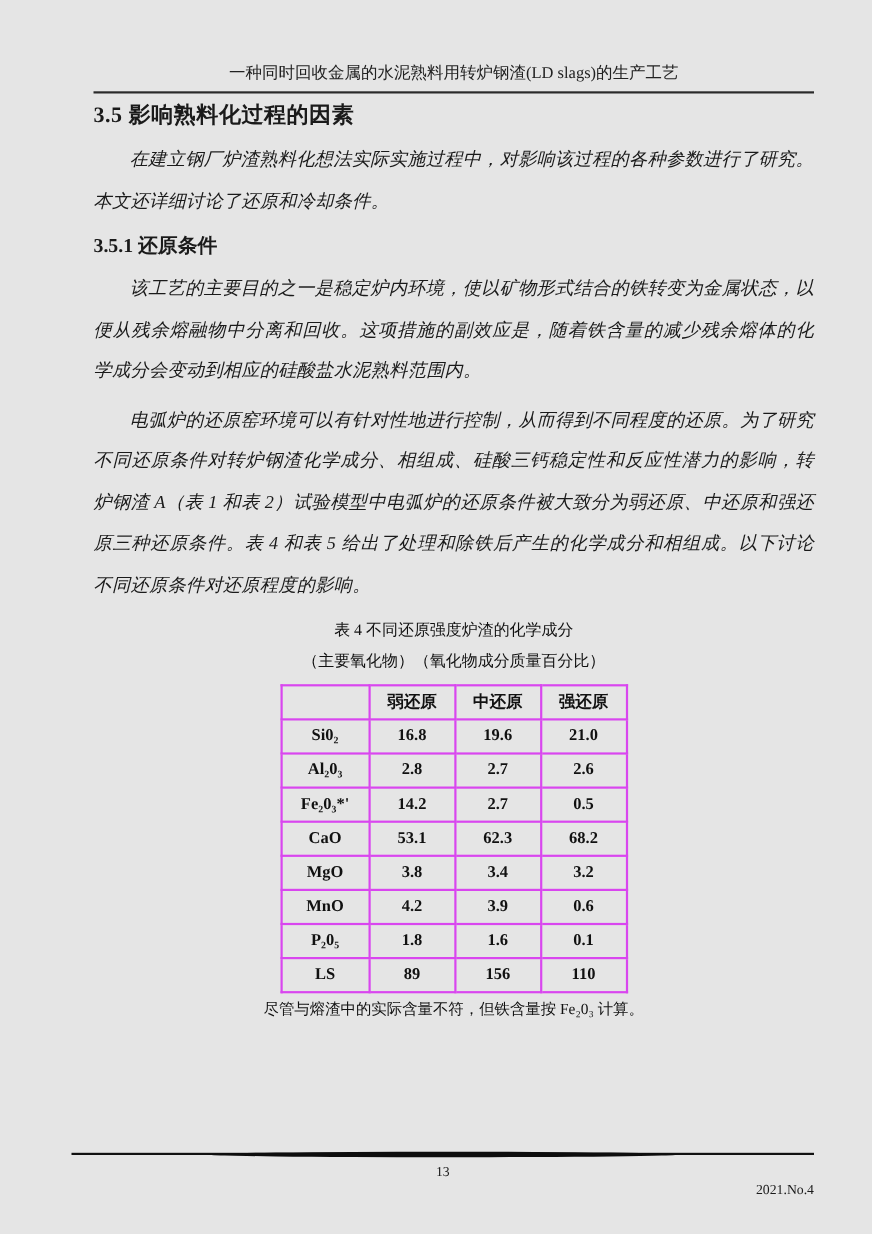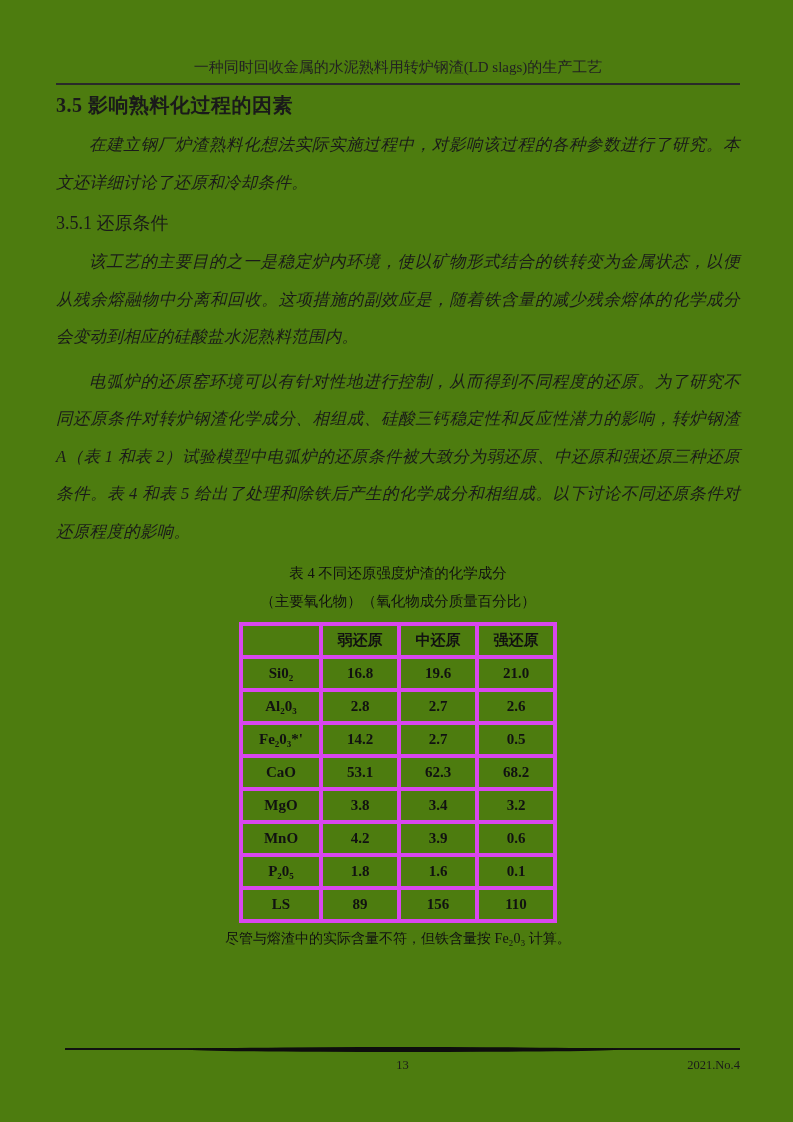--- a/index.html
+++ b/index.html
@@ -1,25 +1,25 @@
 <!DOCTYPE html>
 <html lang="zh"><head>
 <meta charset="utf-8">
 <style>
   html, body { margin: 0; padding: 0; background: #ffffff; }
   .page {
     position: relative;
     width: 793px;
     height: 1122px;
     margin: 0 auto;
-    background: #4d7c0f;
+    background: #e5e5e5;
     color: #1a1a1a;
     font-family: "Liberation Serif", "DejaVu Serif", serif;
     box-sizing: border-box;
-    padding: 56px 53px 0 56px;
+    padding: 56px 53px 0 85px;
     overflow: hidden;
   }
   .running-title {
     text-align: center;
     font-size: 15px;
     line-height: 22px;
     color: #222;
   }
   .header-rule {
     margin-top: 5px;
@@ -28,21 +28,21 @@
   }
   .h-section {
     font-size: 20px;
     font-weight: bold;
     margin: 6px 0 0 0;
     line-height: 28px;
     letter-spacing: 0.5px;
   }
   .h-subsection {
     font-size: 18px;
-    font-weight: normal;
+    font-weight: bold;
     margin: 9px 0 0 0;
     line-height: 26px;
   }
   p.body-para {
     margin: 7px 0 0 0;
     font-size: 16.5px;
     line-height: 37.5px;
     text-align: justify;
     text-indent: 2em;
     letter-spacing: 0.3px;
@@ -54,21 +54,21 @@
     font-size: 14.5px;
     line-height: 28px;
     color: #111;
   }
   table.data-table {
     border-collapse: collapse;
     margin: 7px auto 0 auto;
     table-layout: fixed;
   }
   table.data-table td, table.data-table th {
-    border: 4px solid #d946ef;
+    border: 2px solid #d946ef;
     height: 29px;
     padding: 0 4px;
     text-align: center;
     vertical-align: middle;
     font-weight: bold;
     font-size: 15px;
     font-family: "Liberation Serif", "DejaVu Serif", serif;
     color: #111;
   }
   col.c-label { width: 80px; }
@@ -106,21 +106,21 @@
     margin-top: 3px;
     font-size: 12.5px;
     line-height: 16px;
   }
   .page-number {
     text-align: center;
   }
   .issue {
     position: absolute;
     right: 0;
-    top: 0;
+    top: 16px;
   }
 </style>
 </head>
 <body>
 
 <div class="page">
 
   <div class="running-title">一种同时回收金属的水泥熟料用转炉钢渣(LD slags)的生产工艺</div>
 
   <div class="header-rule"></div>

